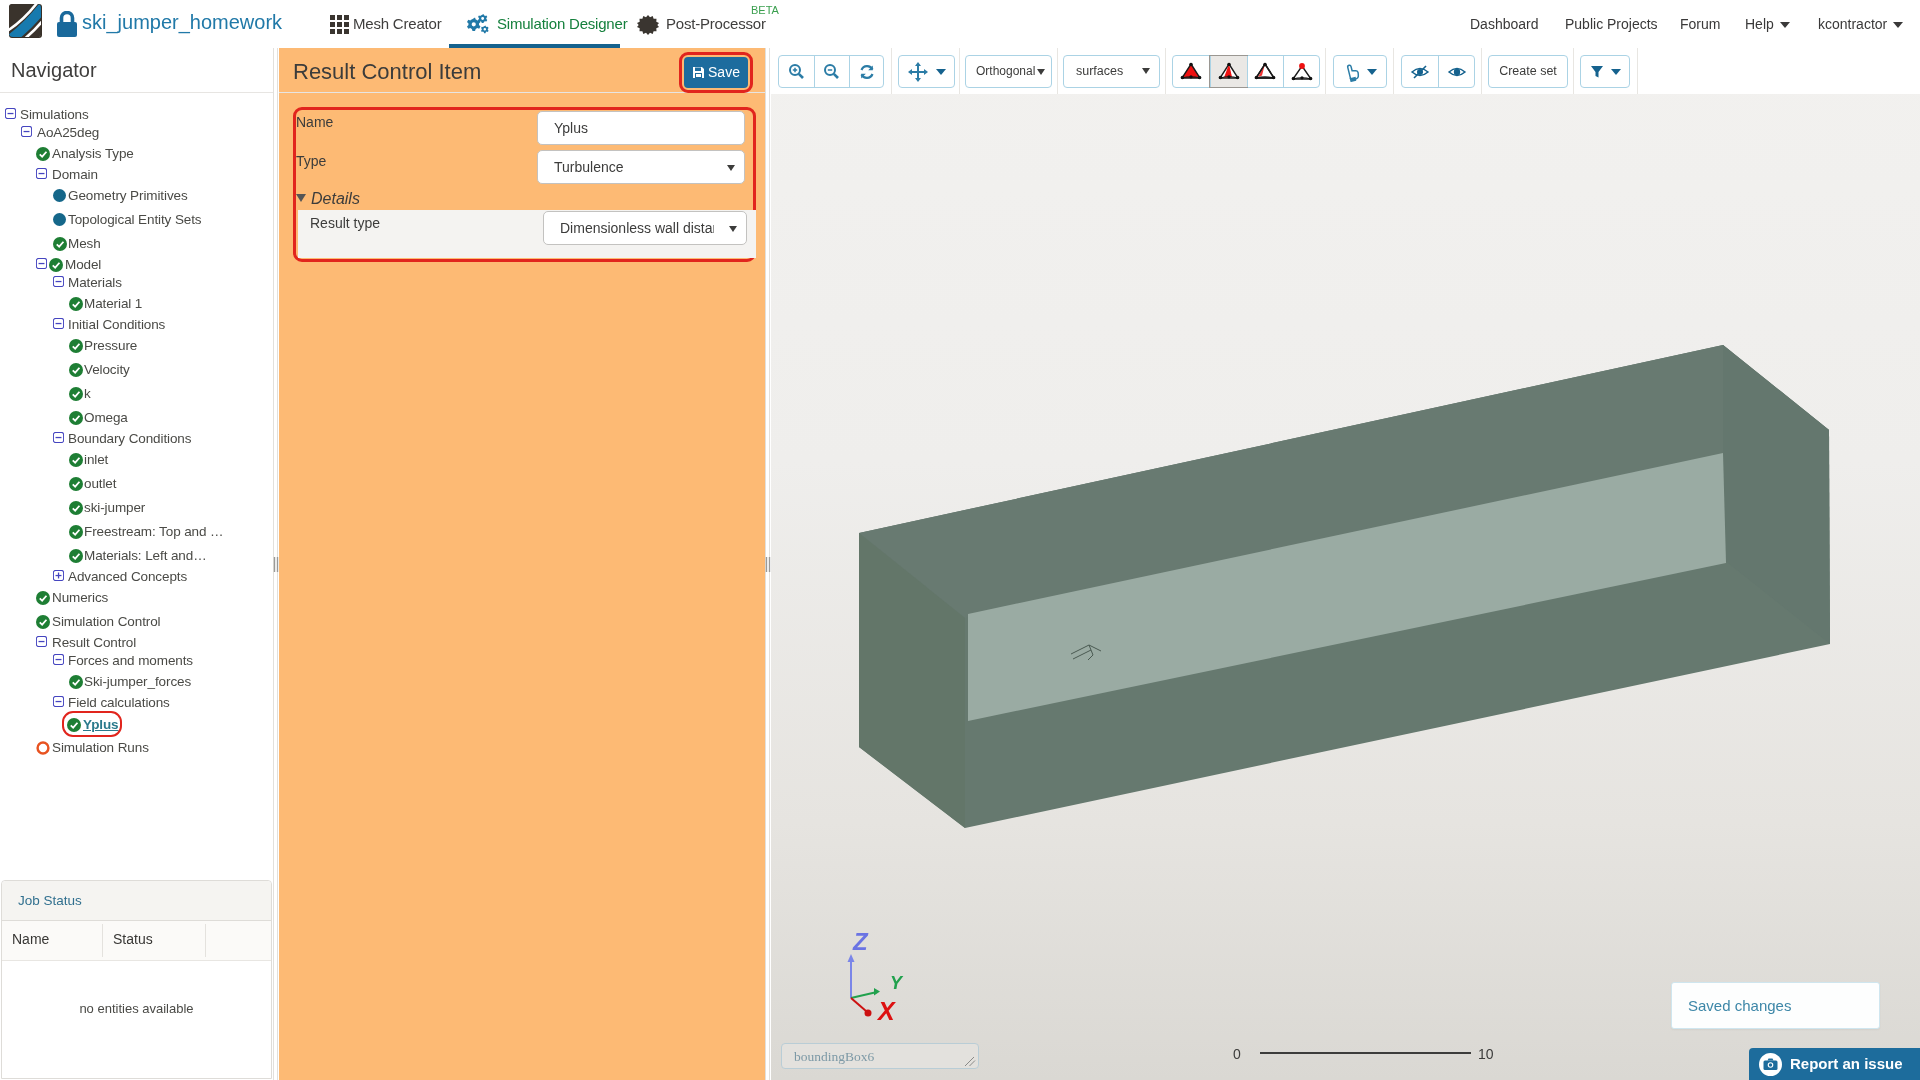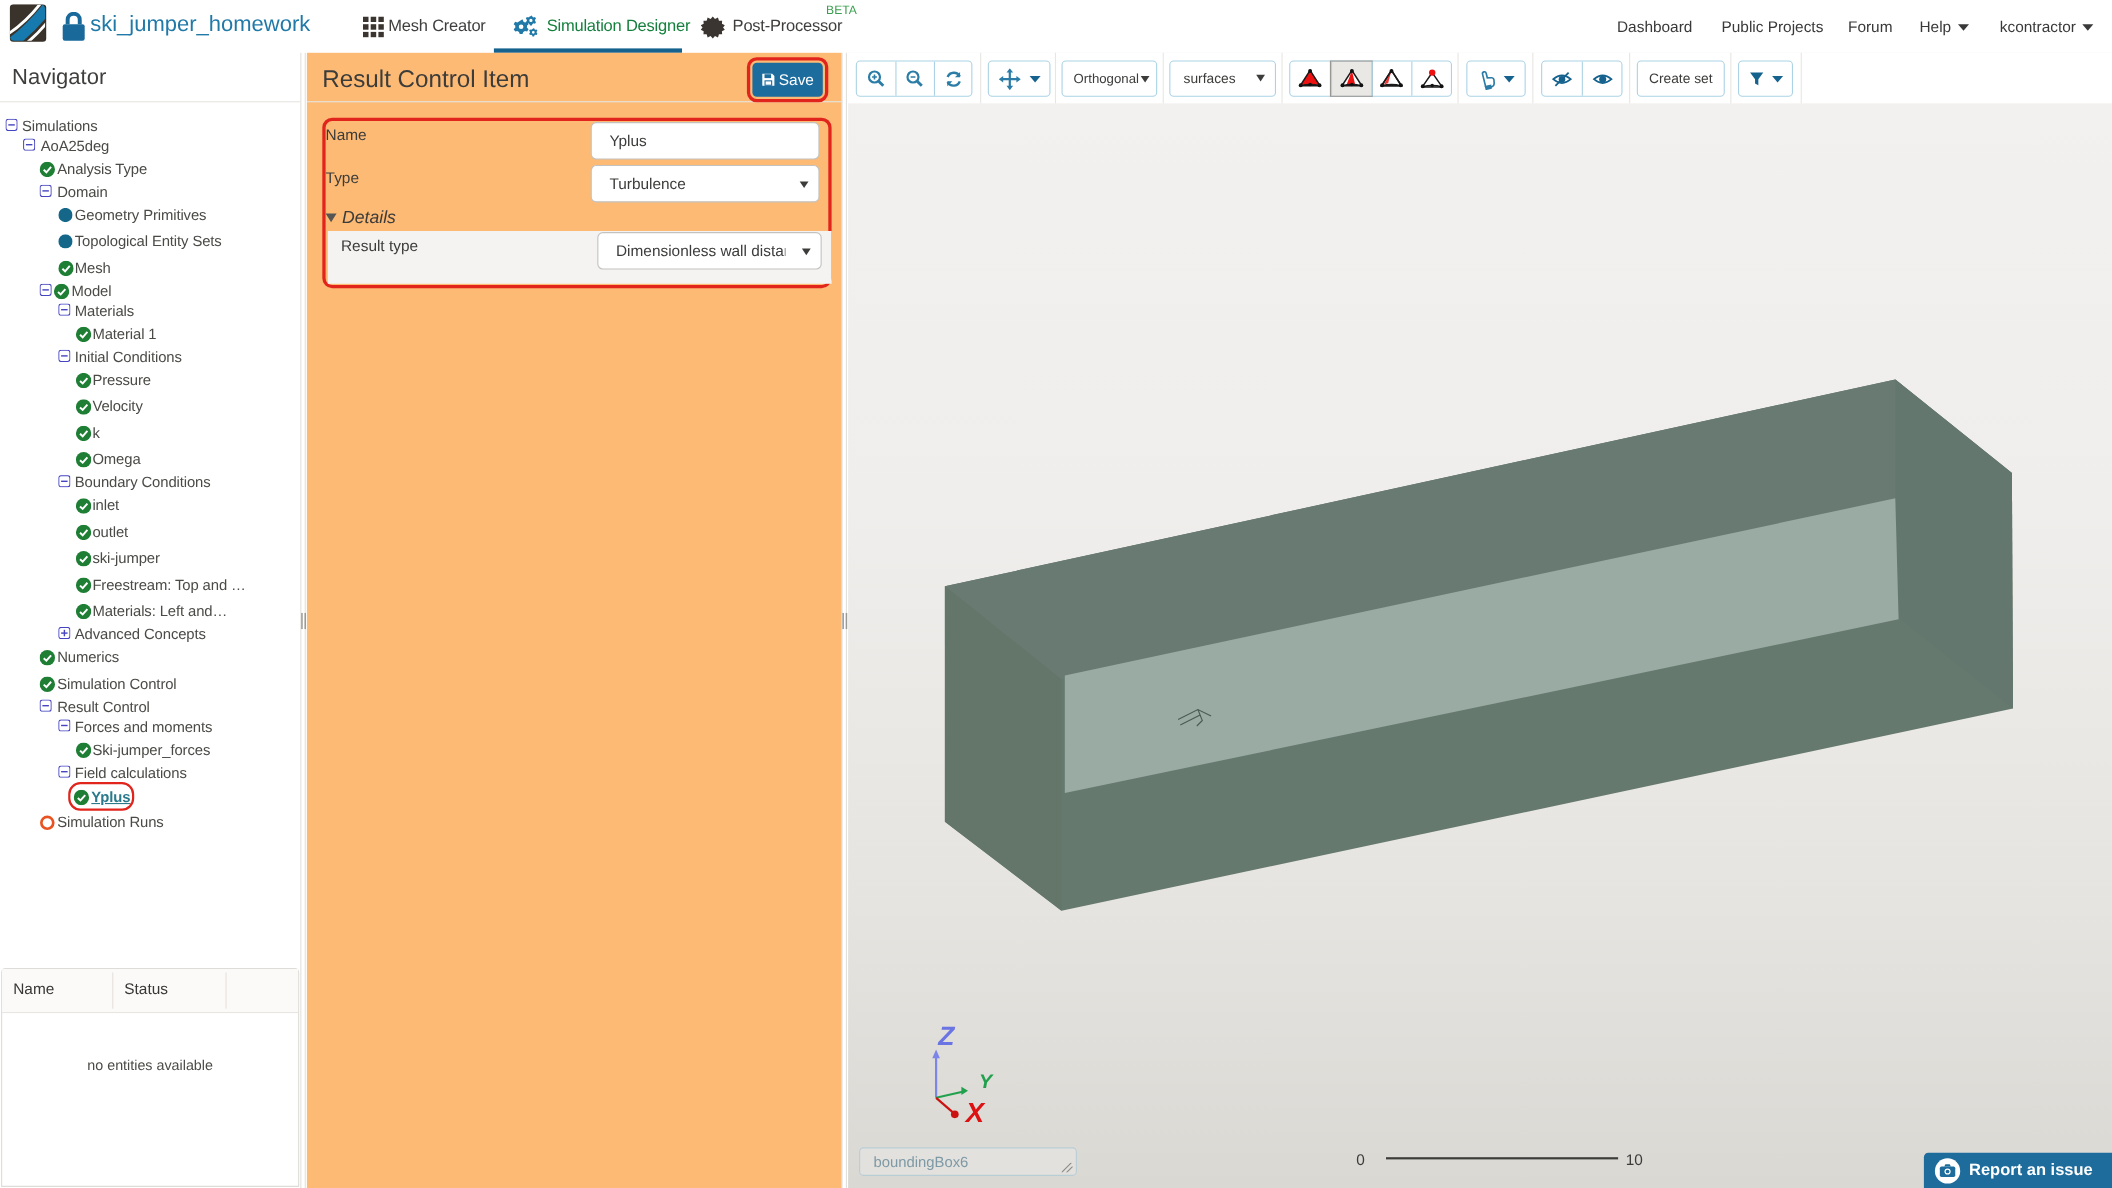--- a/index.html
+++ b/index.html
@@ -53,21 +53,21 @@
 .tbtn + .tbtn { border-left:1px solid #abd3e5; }
 .tsel { position:absolute; top:7px; height:33px; border:1px solid #abd3e5; border-radius:4px; background:#fff; font-size:12.5px; color:#3c3c3b; line-height:31px; padding-left:12px; }
 .tsep { position:absolute; top:0px; width:1px; height:46px; background:#e8e6e2; }
 #scenebox { position:absolute; left:861px; top:67px; width:249px; height:35px; border:2px solid #b9dfe9; border-radius:5px; background:rgba(252,252,251,0.6); }
 #scenebox .txt { position:absolute; left:27px; top:8px; font-weight:bold; font-size:15px; color:#2e86ab; }
 #savedtoast { position:absolute; left:900px; top:934px; width:209px; height:47px; background:#fdfefe; border:1px solid #cfe6ef; border-radius:3px; box-shadow:0 1px 2px rgba(0,0,0,0.05); }
 #savedtoast span { position:absolute; left:16px; top:14px; font-size:15px; color:#3d87a8; }
 #reportbtn { position:absolute; left:978px; top:1000px; width:171px; height:32px; background:#1d6c9c; border-radius:4px 0 0 0; }
 #reportbtn span { position:absolute; left:41px; top:7px; color:#fff; font-weight:bold; font-size:15px; }
 #bboxinput { position:absolute; left:10px; top:995px; width:198px; height:26px; background:#e3e1dd; border:1px solid #b9cdd6; border-radius:4px; }
-#bboxinput span { position:absolute; left:12px; top:5px; font-size:13.5px; color:#7d99a6; }
+#bboxinput span { position:absolute; left:12px; top:5px; font-size:13.5px; color:#7d99a6;font-family:Liberation Serif, serif; }
 #scalebar { position:absolute; left:462px; top:998px; width:260px; height:16px; font-size:14px; color:#3c3c3b; }
 </style>
 </head>
 <body>
 
 <div id="nav">
   <div id="logo">
     <svg width="33" height="34" viewBox="0 0 33 34">
       <defs>
           <clipPath id="lc">
@@ -337,20 +337,21 @@
         <span style="position:absolute;left:62px;top:-5px;width:60px;height:26px;border:2.5px solid #e1251d;border-radius:11px"></span>
       </div>
   <div class="trow" style="top:691px">
         <svg class="ic" style="left:36px" width="14" height="14" viewBox="0 0 15 15">
           <circle cx="7.5" cy="7.5" r="5.8" fill="#fff" stroke="#e85321" stroke-width="2.6"></circle>
         </svg>
         <span class="lbl" style="left:52px">Simulation Runs</span>
       </div>
   </div>
   <div id="jobbox">
+    <div id="jobhead">Job Status</div>
     <div id="jobth">
         <span class="c1">Name</span>
         <span class="c2">Status</span>
         <span class="d1"></span>
         <span class="d2"></span>
       </div>
     <div id="jobempty">no entities available</div>
   </div>
 </div>
 <div class="vdiv" style="left:273px">
@@ -560,20 +561,23 @@
         <line x1="4.5" y1="9" x2="10" y2="3.5" stroke="#8a8a88" stroke-width="1"></line>
       </svg>
   </div>
 
   <div id="scalebar">
     <span style="position:absolute;left:0;top:0">0</span>
     <div style="position:absolute;left:27px;top:6px;width:211px;height:2px;background:#3c3c3b"></div>
     <span style="position:absolute;left:245px;top:0">10</span>
   </div>
 
+  <div id="savedtoast">
+      <span>Saved changes</span>
+    </div>
 
   <div id="reportbtn">
     <svg class="abs" style="left:9px;top:4px" width="25" height="25" viewBox="0 0 25 25">
       <circle cx="12.5" cy="12.5" r="11.5" fill="#fff"></circle>
       <g fill="#1d6c9c">
           <rect x="5.5" y="8.5" width="14" height="9.5" rx="1.5"></rect>
           <path d="M9.5 8.5 L10.5 6.5 L14.5 6.5 L15.5 8.5 Z"></path>
         </g>
       <circle cx="12.5" cy="13" r="2.8" fill="#fff"></circle>
         <circle cx="12.5" cy="13" r="1.7" fill="#1d6c9c"></circle>

